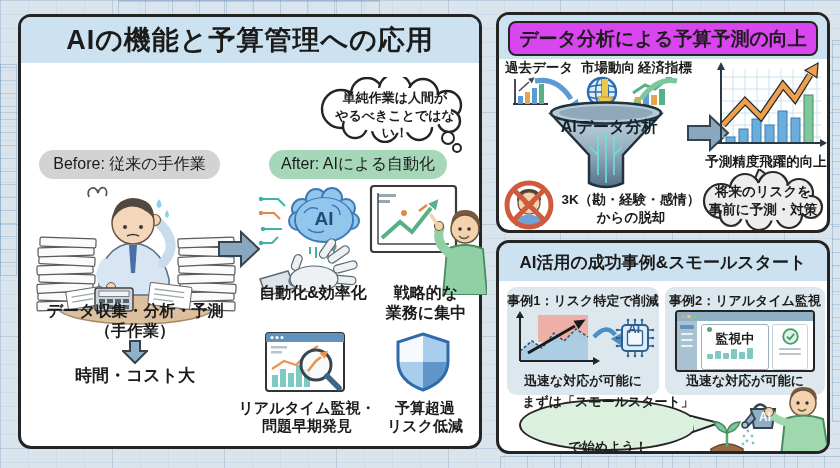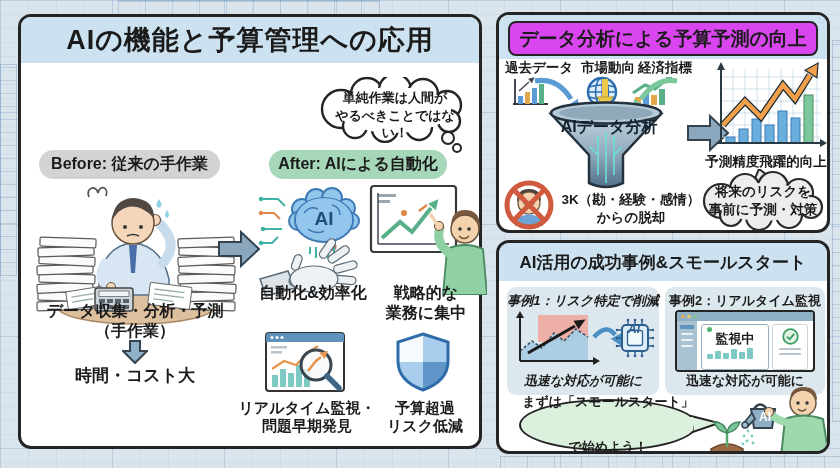--- a/index.html
+++ b/index.html
@@ -25,34 +25,34 @@
   .left-band .bt{font-size:27px;font-weight:800;letter-spacing:1px;}
   .fc-band{height:44px;}
   .title-box{position:absolute;left:9px;right:9px;top:6px;height:31px;background:#d946ef;
     border:2.5px solid #242424;border-radius:8px;display:flex;align-items:center;justify-content:center;
     font-size:19px;font-weight:800;}
   .case-band{height:38px;}
   .case-band .bt{font-size:17px;font-weight:800;}
   .abs{position:absolute;}
   .cap{position:absolute;font-weight:800;text-align:center;line-height:1.22;}
   .pill{position:absolute;top:133px;height:29px;border-radius:15px;display:flex;align-items:center;
-    justify-content:center;font-weight:700;font-size:16px;}
+    justify-content:center;font-weight:400;font-size:16px;}
   .pill.before{left:18px;width:181px;background:#d3d3d3;}
   .pill.after{left:248px;width:178px;background:#a6d7b9;}
   .cloud-text{position:absolute;font-weight:800;text-align:center;line-height:1.35;}
   .tdot{position:absolute;background:#fff;border:2px solid #242424;border-radius:50%;}
   
   .inp{position:absolute;top:44px;font-size:13.5px;font-weight:800;text-align:center;}
   .funnel-label{position:absolute;left:58px;top:102px;width:104px;text-align:center;
     font-size:16px;font-weight:800;color:#13222c;}
   .fc-caption{position:absolute;left:204px;top:138px;width:126px;text-align:center;font-size:13.5px;font-weight:800;}
   .k3-cap{position:absolute;left:56px;top:176px;width:152px;text-align:center;font-size:13.5px;font-weight:800;line-height:1.35;}
   
   .case-card{position:absolute;top:44px;height:108px;background:#dde8ee;border-radius:9px;}
-  .card1{left:8px;width:152px;font-style:italic;}
+  .card1{left:8px;width:152px;}
   .card2{left:166px;width:160px;}
   .card-title{position:absolute;top:5px;left:0;right:0;text-align:center;font-size:13px;font-weight:800;}
   .card-cap{position:absolute;bottom:5px;left:0;right:0;text-align:center;font-size:13px;font-weight:800;}
   .chip-label{position:absolute;left:112px;top:35px;width:30px;text-align:center;font-weight:800;
     font-size:12px;color:#2f5f8f;}
   .browser{position:absolute;left:10px;top:23px;width:140px;height:62px;border:2px solid #242424;
     border-radius:4px;background:#fff;box-sizing:border-box;overflow:hidden;}
   .b-header{height:9px;background:#8fb0c4;display:flex;align-items:center;gap:2.5px;padding-left:4px;}
   .b-dot{width:3.5px;height:3.5px;border-radius:50%;}
   .b-body{display:flex;height:49px;}

